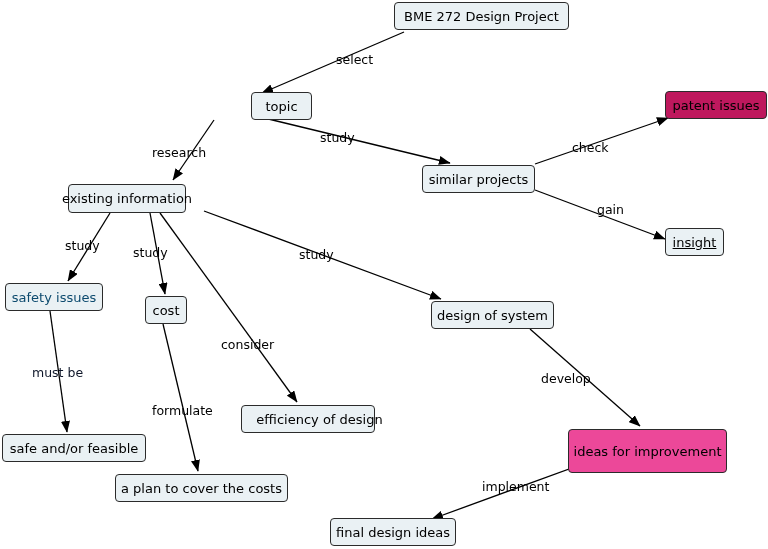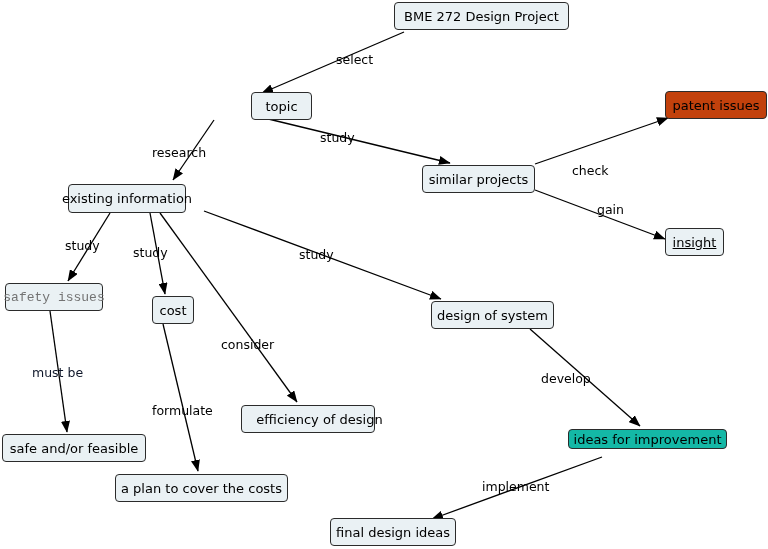--- a/index.html
+++ b/index.html
@@ -85,58 +85,58 @@
   <div id="node-layer">
       <div class="node" style="left: 394px; top: 2px; width: 175px; height: 28px; background: rgb(234, 241, 244); border-color: rgb(43, 43, 43); color: rgb(0, 0, 0);">
         <span>BME 272 Design Project</span>
       </div>
       <div class="node" style="left: 207px; top: 92px; width: 61px; height: 28px; background: rgb(234, 241, 244); border-color: rgb(43, 43, 43); color: rgb(0, 0, 0); margin-left: 44px;">
         <span>topic</span>
       </div>
       <div class="node" style="left: 422px; top: 165px; width: 113px; height: 28px; background: rgb(234, 241, 244); border-color: rgb(43, 43, 43); color: rgb(0, 0, 0);">
         <span>similar projects</span>
       </div>
-      <div class="node" style="left: 665px; top: 91px; width: 102px; height: 28px; background: #c2410c; border-color: rgb(43, 43, 43); color: rgb(0, 0, 0);">
+      <div class="node" style="left: 665px; top: 91px; width: 102px; height: 28px; background: #be185d; border-color: rgb(43, 43, 43); color: rgb(0, 0, 0);">
         <span>patent issues</span>
       </div>
       <div class="node" style="left: 665px; top: 228px; width: 59px; height: 28px; background: rgb(234, 241, 244); border-color: rgb(43, 43, 43); color: rgb(0, 0, 0); text-decoration: underline;">
         <span>insight</span>
       </div>
       <div class="node" style="left: 68px; top: 184px; width: 118px; height: 29px; background: rgb(234, 241, 244); border-color: rgb(43, 43, 43); color: rgb(0, 0, 0);">
         <span>existing information</span>
       </div>
-      <div class="node" style="left: 5px; top: 283px; width: 98px; height: 28px; background: rgb(234, 241, 244); border-color: rgb(43, 43, 43); color: #737373; font-family: Liberation Mono, monospace;">
+      <div class="node" style="left: 5px; top: 283px; width: 98px; height: 28px; background: rgb(234, 241, 244); border-color: rgb(43, 43, 43); color: #0c4a6e;">
         <span>safety issues</span>
       </div>
-      <div class="node" style="left: 145px; top: 296px; width: 42px; height: 28px; background: rgb(234, 241, 244); border-color: rgb(43, 43, 43); color: rgb(0, 0, 0); margin-left: 7px;">
+      <div class="node" style="left: 145px; top: 296px; width: 42px; height: 28px; background: rgb(234, 241, 244); border-color: rgb(43, 43, 43); color: rgb(0, 0, 0);">
         <span>cost</span>
       </div>
       <div class="node" style="left: 431px; top: 301px; width: 123px; height: 28px; background: rgb(234, 241, 244); border-color: rgb(43, 43, 43); color: rgb(0, 0, 0);">
         <span>design of system</span>
       </div>
       <div class="node" style="left: 2px; top: 434px; width: 144px; height: 28px; background: rgb(234, 241, 244); border-color: rgb(43, 43, 43); color: rgb(0, 0, 0);">
         <span>safe and/or feasible</span>
       </div>
       <div class="node" style="left: 241px; top: 405px; width: 134px; height: 28px; background: rgb(234, 241, 244); border-color: rgb(43, 43, 43); color: rgb(0, 0, 0); padding-left: 32px;">
         <span>efficiency of design</span>
       </div>
       <div class="node" style="left: 115px; top: 474px; width: 173px; height: 28px; background: rgb(234, 241, 244); border-color: rgb(43, 43, 43); color: rgb(0, 0, 0);">
         <span>a plan to cover the costs</span>
       </div>
-      <div class="node" style="left: 568px; top: 429px; width: 159px; height: 20px; background: #14b8a6; border-color: rgb(43, 43, 43); color: rgb(0, 0, 0);">
+      <div class="node" style="left: 568px; top: 429px; width: 159px; height: 44px; background: #ec4899; border-color: rgb(43, 43, 43); color: rgb(0, 0, 0);">
         <span>ideas for improvement</span>
       </div>
       <div class="node" style="left: 330px; top: 518px; width: 126px; height: 28px; background: rgb(234, 241, 244); border-color: rgb(43, 43, 43); color: rgb(0, 0, 0);">
         <span>final design ideas</span>
       </div>
     </div>
   <div id="label-layer">
       <div class="edge-label" style="left: 336px; top: 54px; color: rgb(0, 0, 0);">select</div>
       <div class="edge-label" style="left: 320px; top: 132px; color: rgb(0, 0, 0);">study</div>
-      <div class="edge-label" style="left: 572px; top: 142px; color: rgb(0, 0, 0); margin-top: 23px;">check</div>
+      <div class="edge-label" style="left: 572px; top: 142px; color: rgb(0, 0, 0);">check</div>
       <div class="edge-label" style="left: 573px; top: 204px; color: rgb(0, 0, 0); margin-left: 24px;">gain</div>
       <div class="edge-label" style="left: 152px; top: 147px; color: rgb(0, 0, 0);">research</div>
       <div class="edge-label" style="left: 65px; top: 240px; color: rgb(0, 0, 0);">study</div>
       <div class="edge-label" style="left: 133px; top: 247px; color: rgb(0, 0, 0);">study</div>
       <div class="edge-label" style="left: 221px; top: 339px; color: rgb(0, 0, 0);">consider</div>
       <div class="edge-label" style="left: 299px; top: 249px; color: rgb(0, 0, 0);">study</div>
       <div class="edge-label" style="left: 32px; top: 367px; color: #0f172a;">must be</div>
       <div class="edge-label" style="left: 152px; top: 405px; color: rgb(0, 0, 0);">formulate</div>
       <div class="edge-label" style="left: 541px; top: 373px; color: rgb(0, 0, 0);">develop</div>
       <div class="edge-label" style="left: 482px; top: 481px; color: rgb(0, 0, 0);">implement</div>

